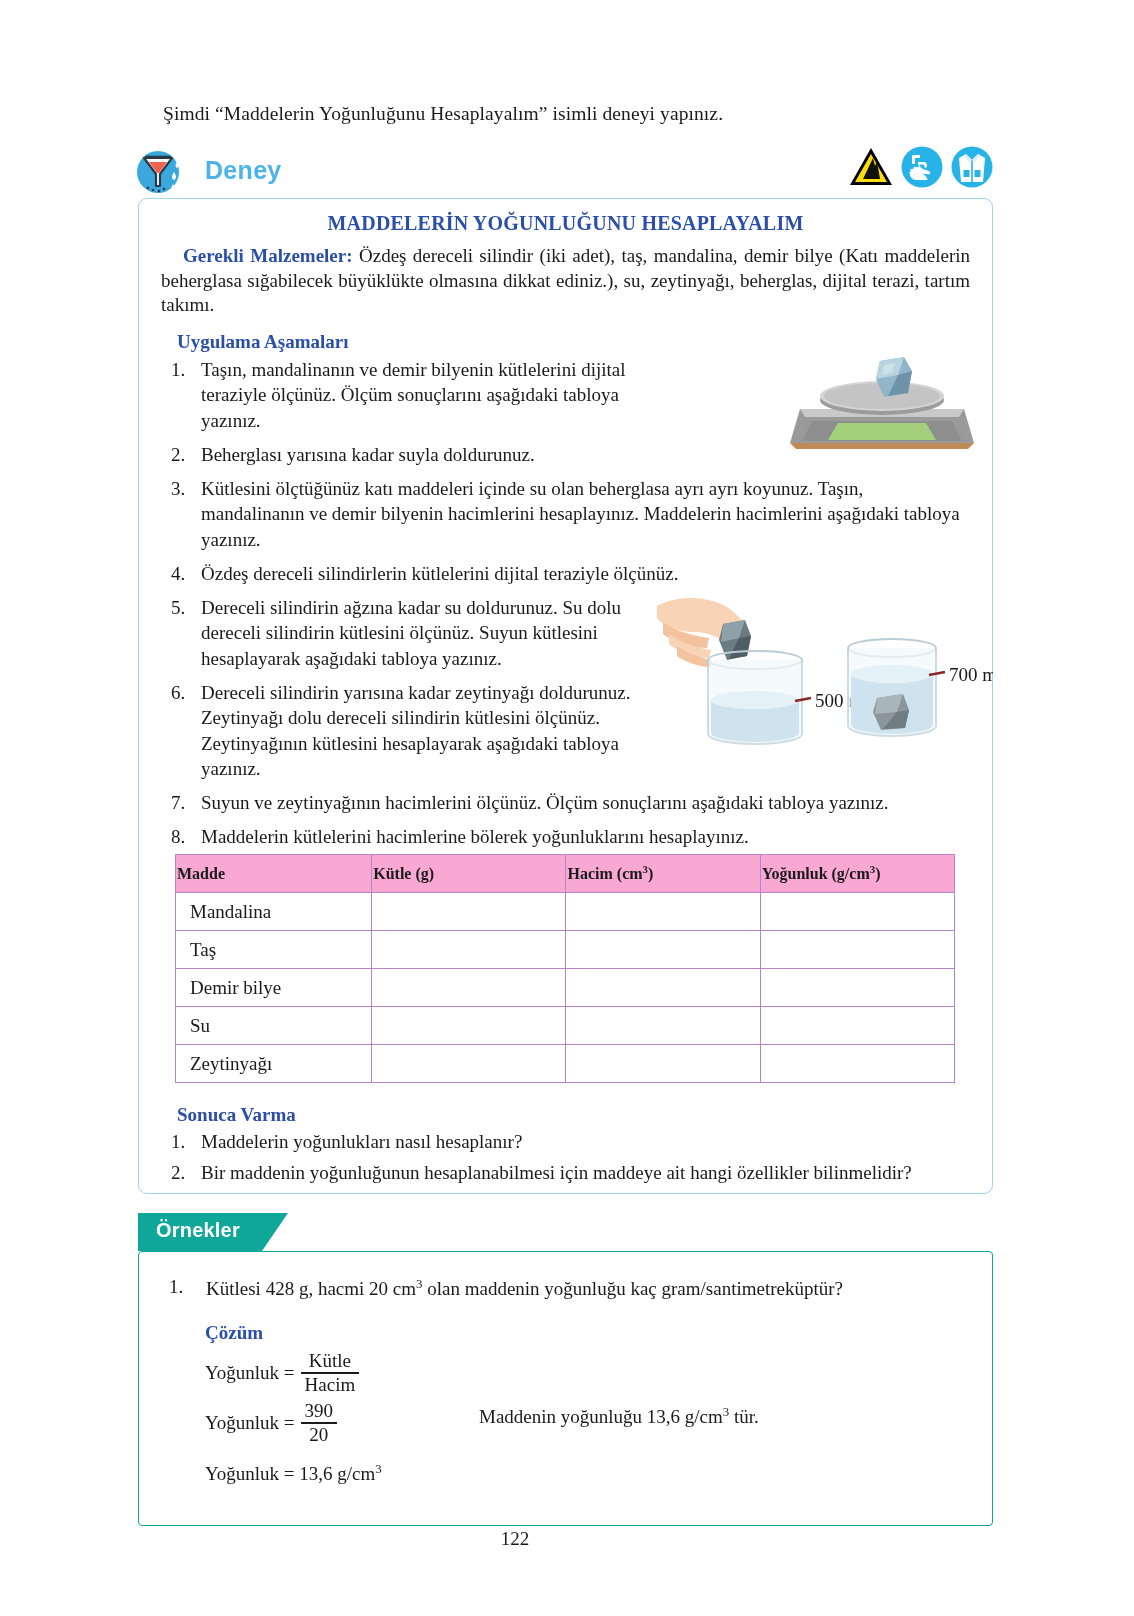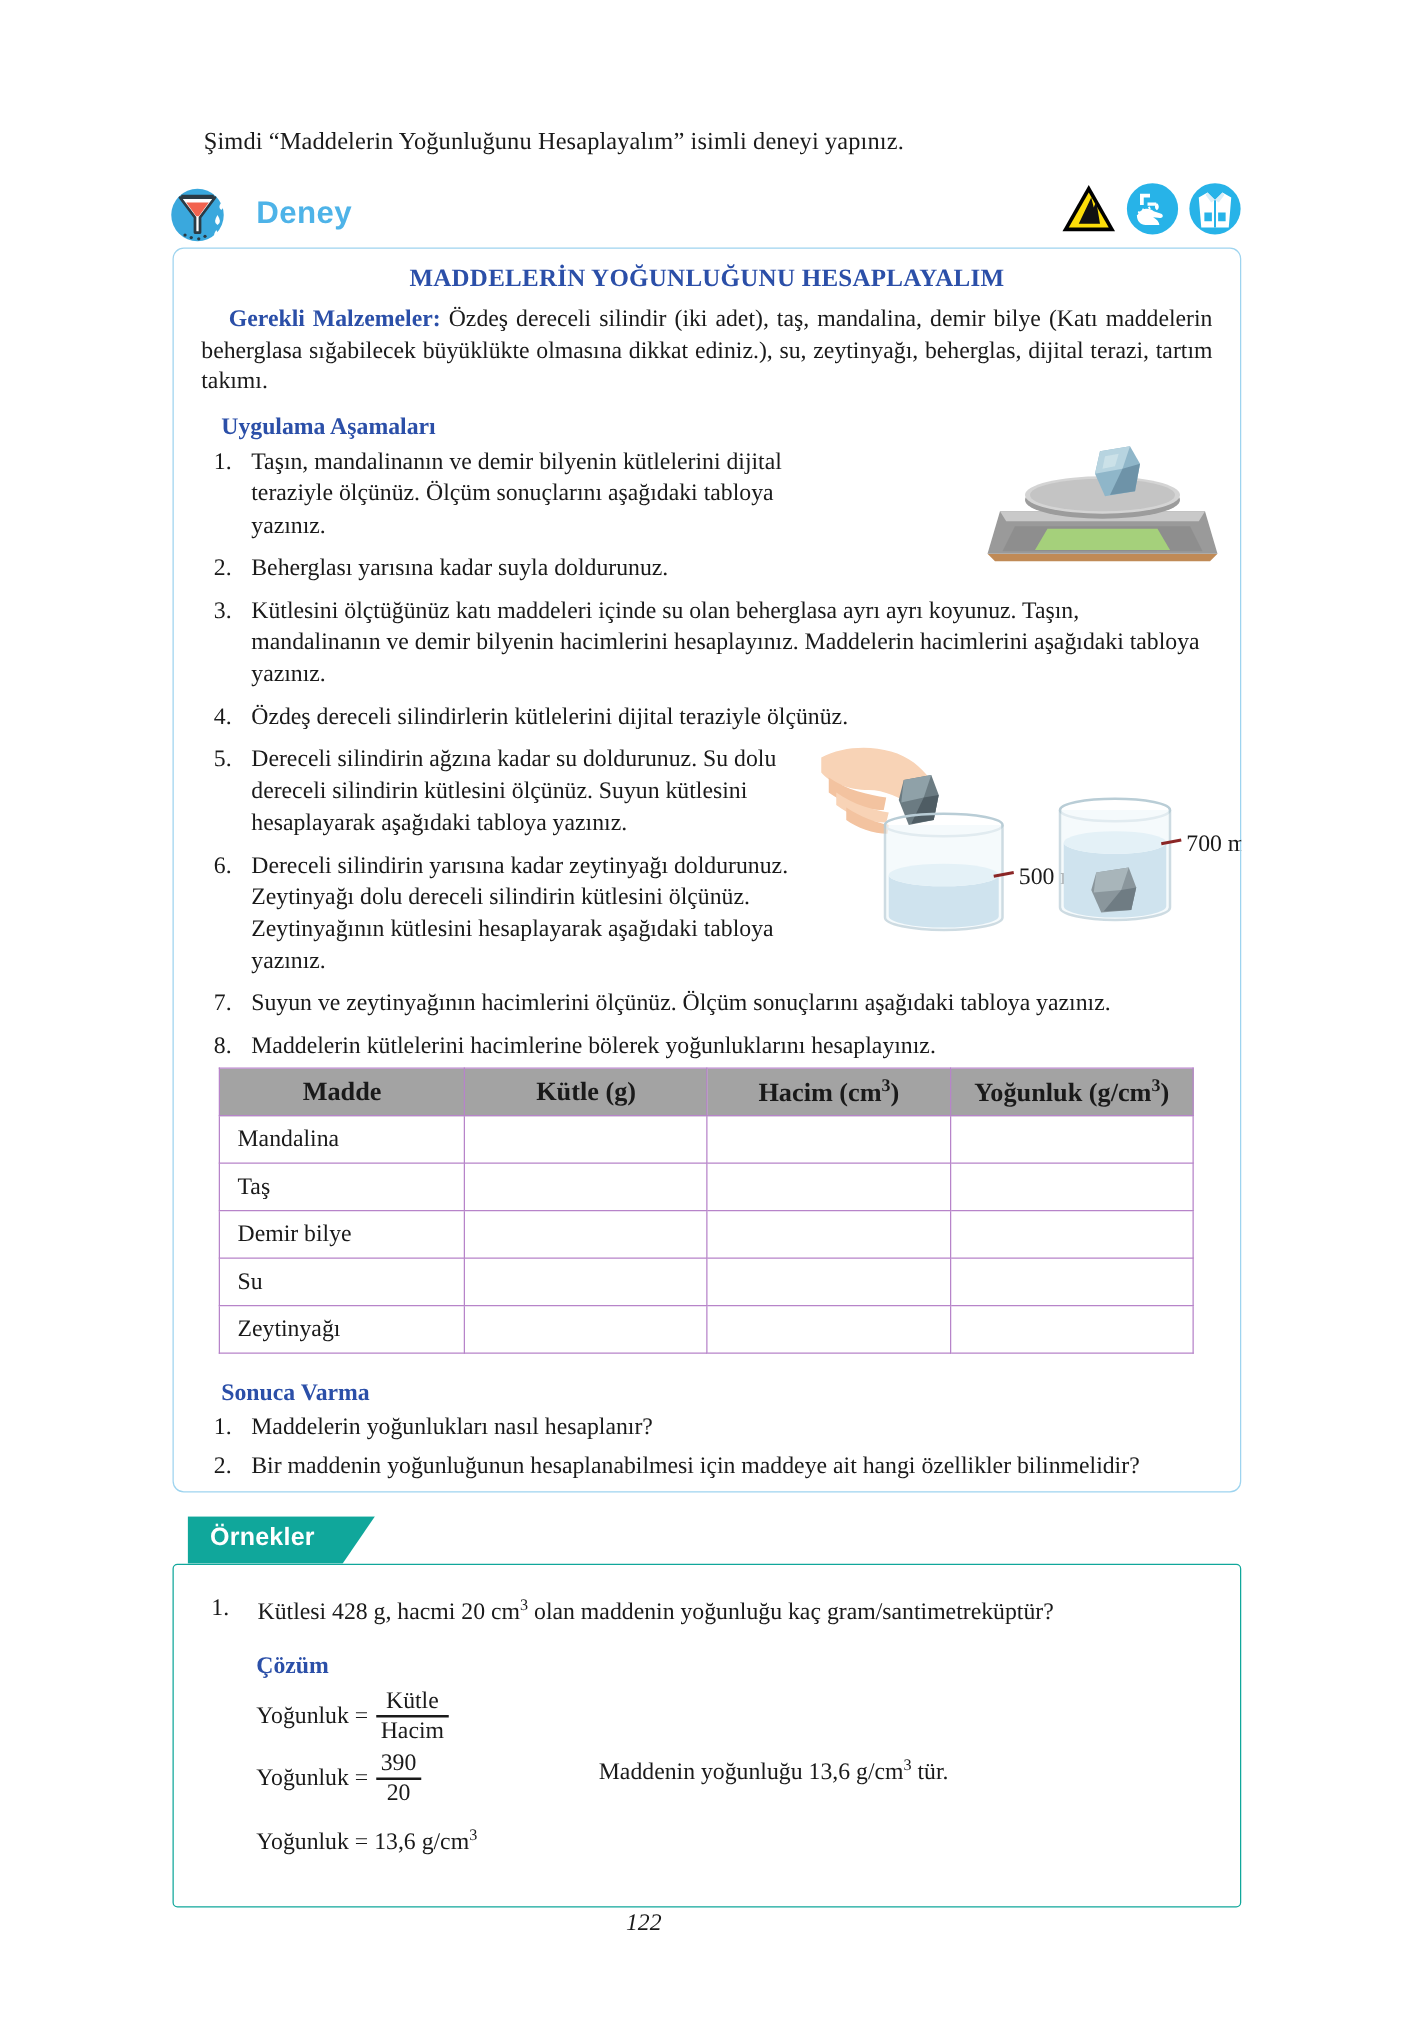--- a/index.html
+++ b/index.html
@@ -118,24 +118,24 @@
     left: 36px; top: 655px;
     width: 780px;
     border-collapse: collapse;
     font-size: 19px;
   }
   .data-table th, .data-table td {
     border: 1.2px solid #b784c9;
     height: 38px;
   }
   .data-table th {
-    background: #a3a3a3;
-    font-weight: bold;
-    text-align: center;
-    font-size: 21px;
+    background: #f9a8d4;
+    font-weight: bold;
+    text-align: left;
+    font-size: 16px;
   }
   .data-table td.mat {
     text-align: left;
     padding-left: 14px;
     width: 196px;
   }
   .data-table td { width: 194px; }
   sup { font-size: .68em; vertical-align: super; }
 
   
@@ -170,21 +170,20 @@
     height: 38px;
     min-width: 150px;
     background: #10a79b;
     color: #ffffff;
     font-family: "Liberation Sans", sans-serif;
     font-weight: bold;
     font-size: 20px;
     padding: 6px 46px 6px 18px;
     clip-path: polygon(0 0, 100% 0, calc(100% - 26px) 100%, 0 100%);
     letter-spacing: .2px;
-    margin-left: 12px;
   }
   .ornek-box {
     position: absolute;
     left: 138px; top: 1251px;
     width: 855px; height: 275px;
     border: 1.6px solid #10a79b;
     border-radius: 4px;
     background: #fff;
   }
   .ornek-q {
@@ -225,21 +224,20 @@
     font-size: 19px;
     white-space: nowrap;
   }
 
   .page-num {
     position: absolute;
     left: 0; top: 1528px;
     width: 1030px;
     text-align: center;
     font-size: 19px;
-    font-style: italic;
   }
 </style>
 </head>
 <body>
 
 <div class="page">
 
   <div class="intro">Şimdi “Maddelerin Yoğunluğunu Hesaplayalım” isimli deneyi yapınız.</div>
 
   <div class="deney-head">

